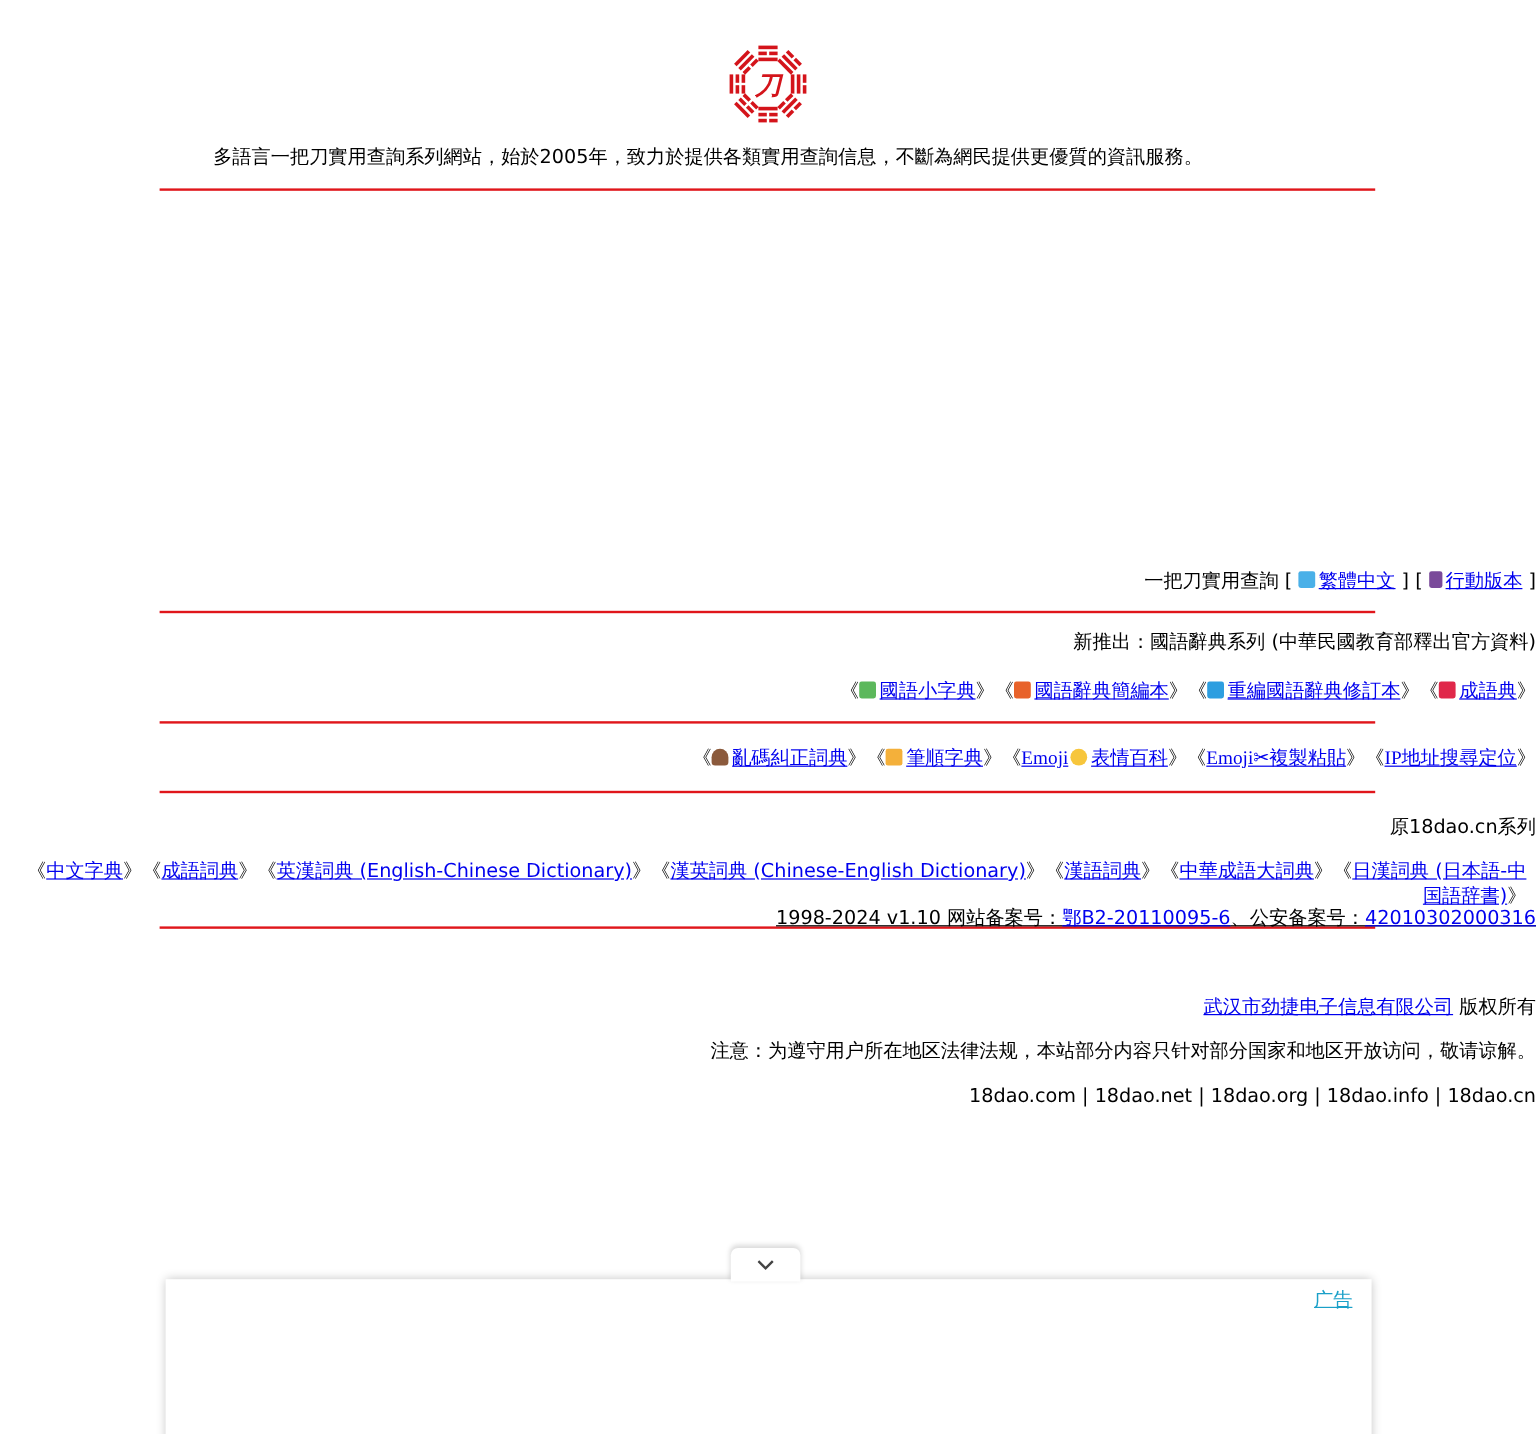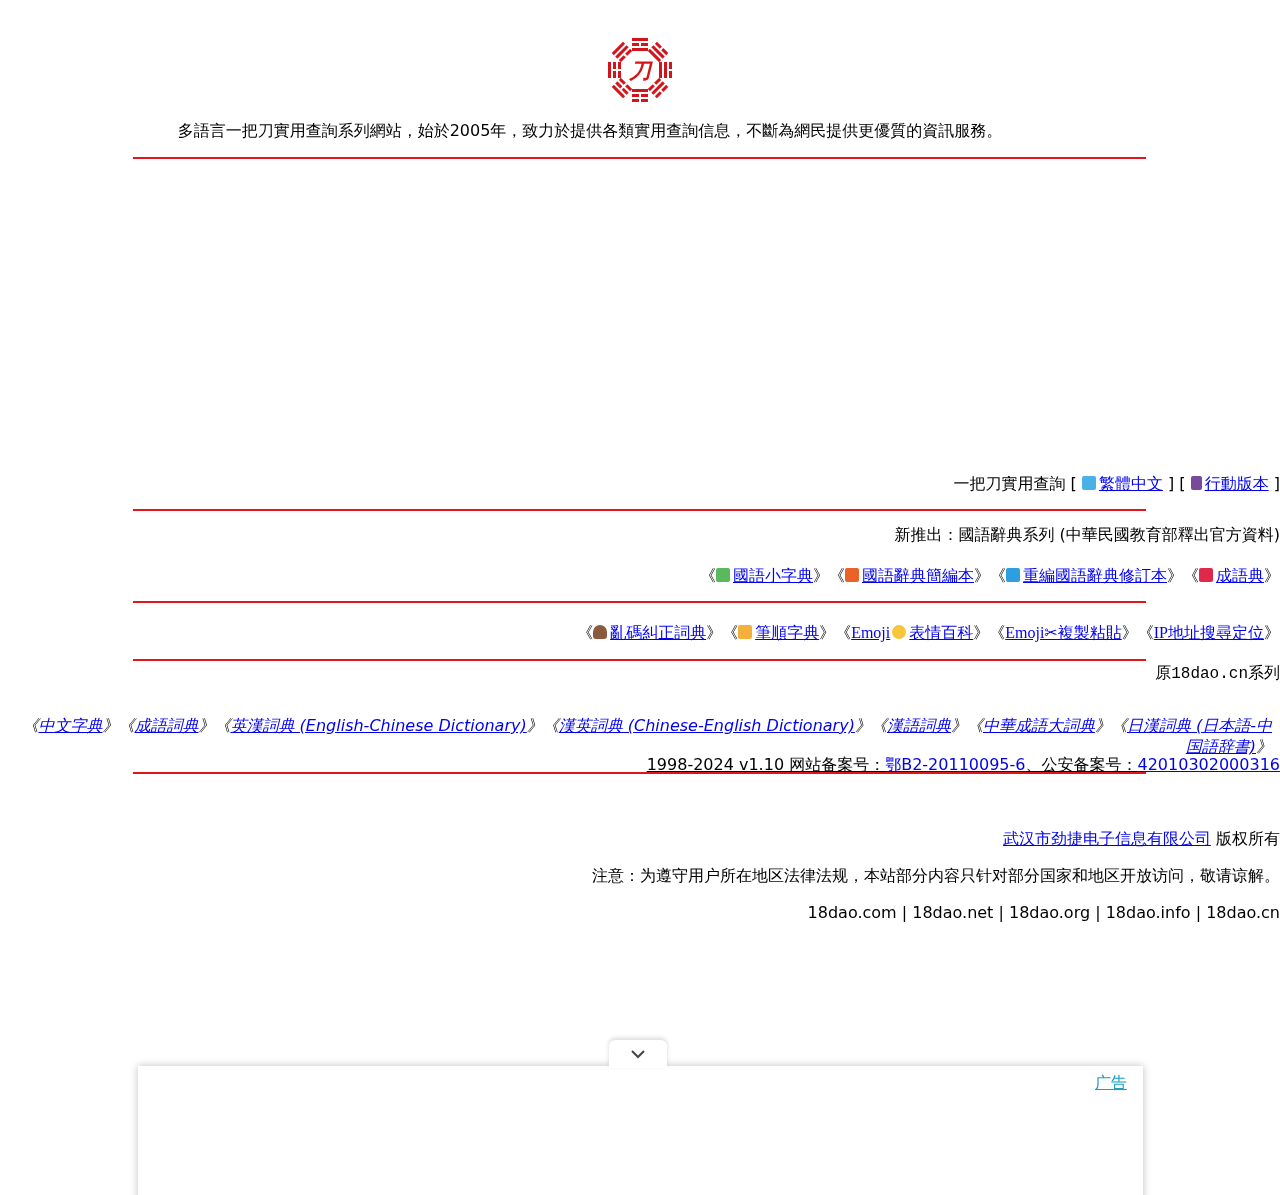--- a/index.html
+++ b/index.html
@@ -6,21 +6,21 @@
   body {
     width: 1280px; height: 1195px; position: relative; overflow: hidden;
     font-family: "DejaVu Sans", "Liberation Sans", sans-serif;
     font-size: 16px; color: #000;
   }
   a { color: #0000ee; text-decoration: underline; }
   .logo { position: absolute; left: 606px; top: 36px; width: 68px; height: 68px; }
   .tagline { position: absolute; top: 121px; left: 0; width: 1180px; text-align: center; font-size: 16px; }
   .hr { position: absolute; left: 133px; width: 1013px; height: 2px; background: #e0161b; }
   .line { position: absolute; left: 0; width: 1280px; text-align: right; font-size: 16px; line-height: 21px; }
-  .line.wrap { left: 10px; width: 1262px; font-style: italic; }
+  .line.wrap { left: 10px; width: 1262px; }
   .emoji { display: inline-block; width: 14px; height: 14px; vertical-align: -1px; border-radius: 2px; margin-right: 3px; }
   .ad-tab {
     position: absolute; left: 609px; top: 1040px; width: 58px; height: 28px;
     background: #fff; border-radius: 6px 6px 0 0;
     box-shadow: 0 -2px 4px rgba(0,0,0,0.15);
     display: flex; align-items: center; justify-content: center;
   }
   .ad-box {
     position: absolute; left: 138px; top: 1066px; width: 1005px; height: 140px;
     background: #fff; box-shadow: 0 0 8px rgba(0,0,0,0.25);
@@ -99,21 +99,21 @@
 <div class="line" style="top:565px;">
   《<a href="#"><span class="emoji" style="background:#5cb85c;"></span><span>國語小字典</span></a>》《<a href="#"><span class="emoji" style="background:#e8622a;"></span><span>國語辭典簡編本</span></a>》《<a href="#"><span class="emoji" style="background:#2d9ee0;"></span><span>重編國語辭典修訂本</span></a>》《<a href="#"><span class="emoji" style="background:#e0284a;"></span><span>成語典</span></a>》
 </div>
 <div class="hr" style="top:601px;"></div>
 
 <div class="line" style="top:622px;font-family:Liberation Serif, serif;">
   《<a href="#"><span class="emoji" style="background:#8b5a3c;border-radius:50% 50% 3px 3px;"></span><span>亂碼糾正詞典</span></a>》《<a href="#"><span class="emoji" style="background:#f4b03a;"></span><span>筆順字典</span></a>》《<a href="#"><span>Emoji</span><span class="emoji" style="background:#f7c63c;border-radius:50%;margin-left:2px;"></span><span>表情百科</span></a>》《<a href="#"><span>Emoji✂複製粘貼</span></a>》《<a href="#"><span>IP地址搜尋定位</span></a>》
 </div>
 <div class="hr" style="top:659px;"></div>
 
-<div class="line" style="top:664px;font-family:Liberation Mono, monospace;">原18dao.cn系列</div>
+<div class="line" style="top:678px;">原18dao.cn系列</div>
 <div class="line wrap" style="top:715px;">
   《<a href="#">中文字典</a>》《<a href="#">成語詞典</a>》《<a href="#">英漢詞典 (English-Chinese Dictionary)</a>》《<a href="#">漢英詞典 (Chinese-English Dictionary)</a>》《<a href="#">漢語詞典</a>》《<a href="#">中華成語大詞典</a>》《<a href="#">日漢詞典 (日本語-中国語辞書)</a>》
 </div>
 <div class="hr" style="top:772px;"></div>
 
 <div class="line" style="top:754px;text-decoration:underline;">
   <span>1998-2024 v1.10 网站备案号：</span><a href="#">鄂B2-20110095-6</a><span>、公安备案号：</span><a href="#">42010302000316</a>
 </div>
 <div class="line" style="top:828px;">
   <a href="#">武汉市劲捷电子信息有限公司</a><span> 版权所有</span>

